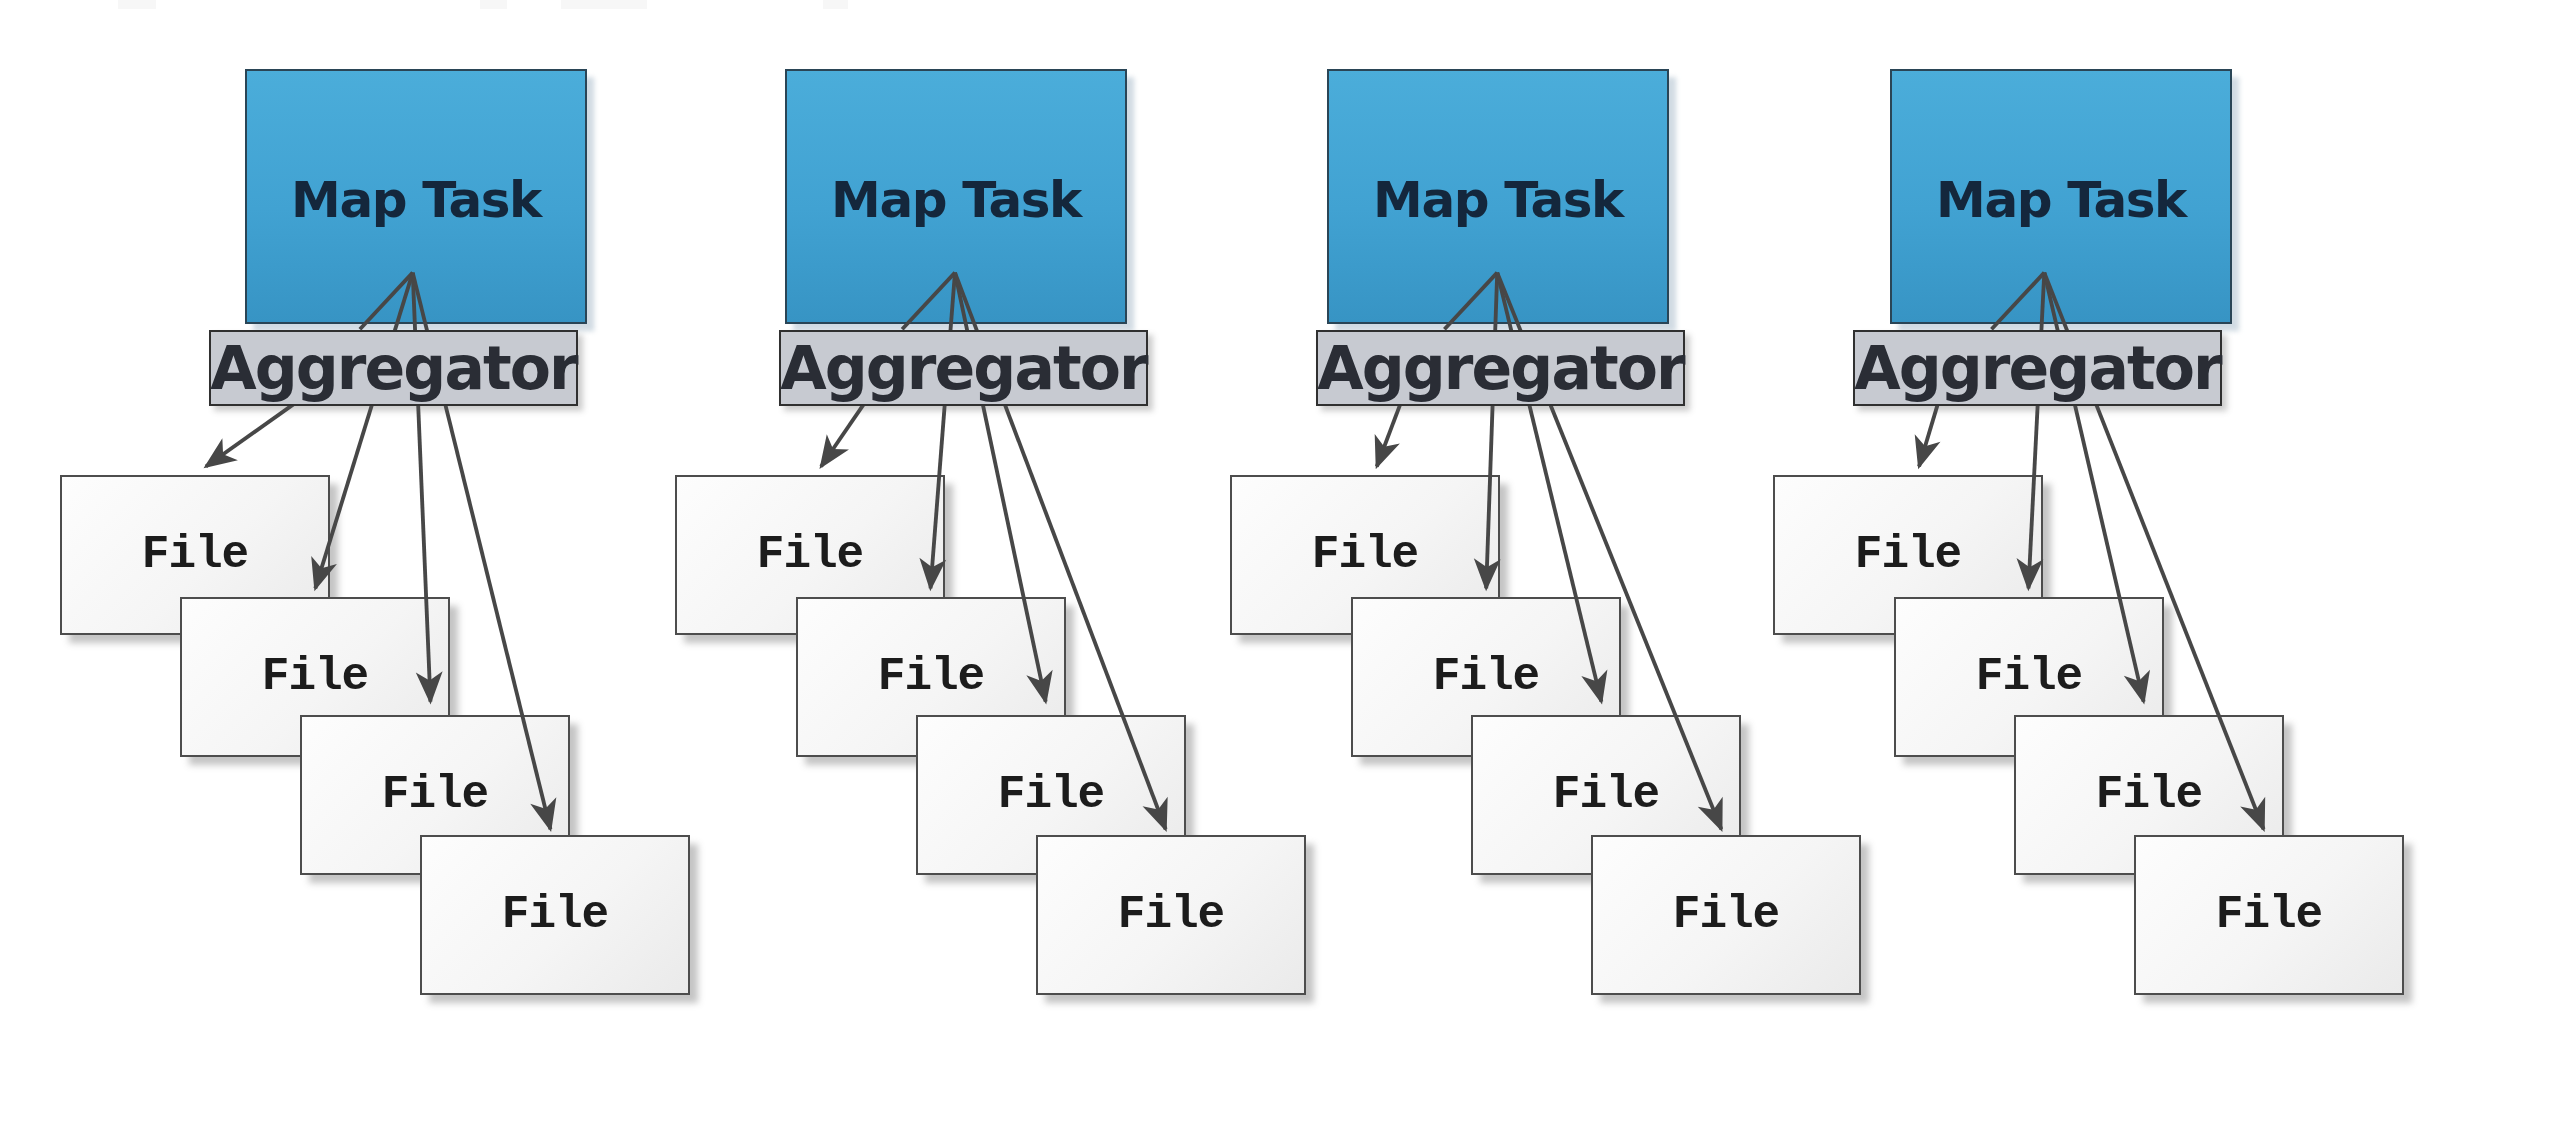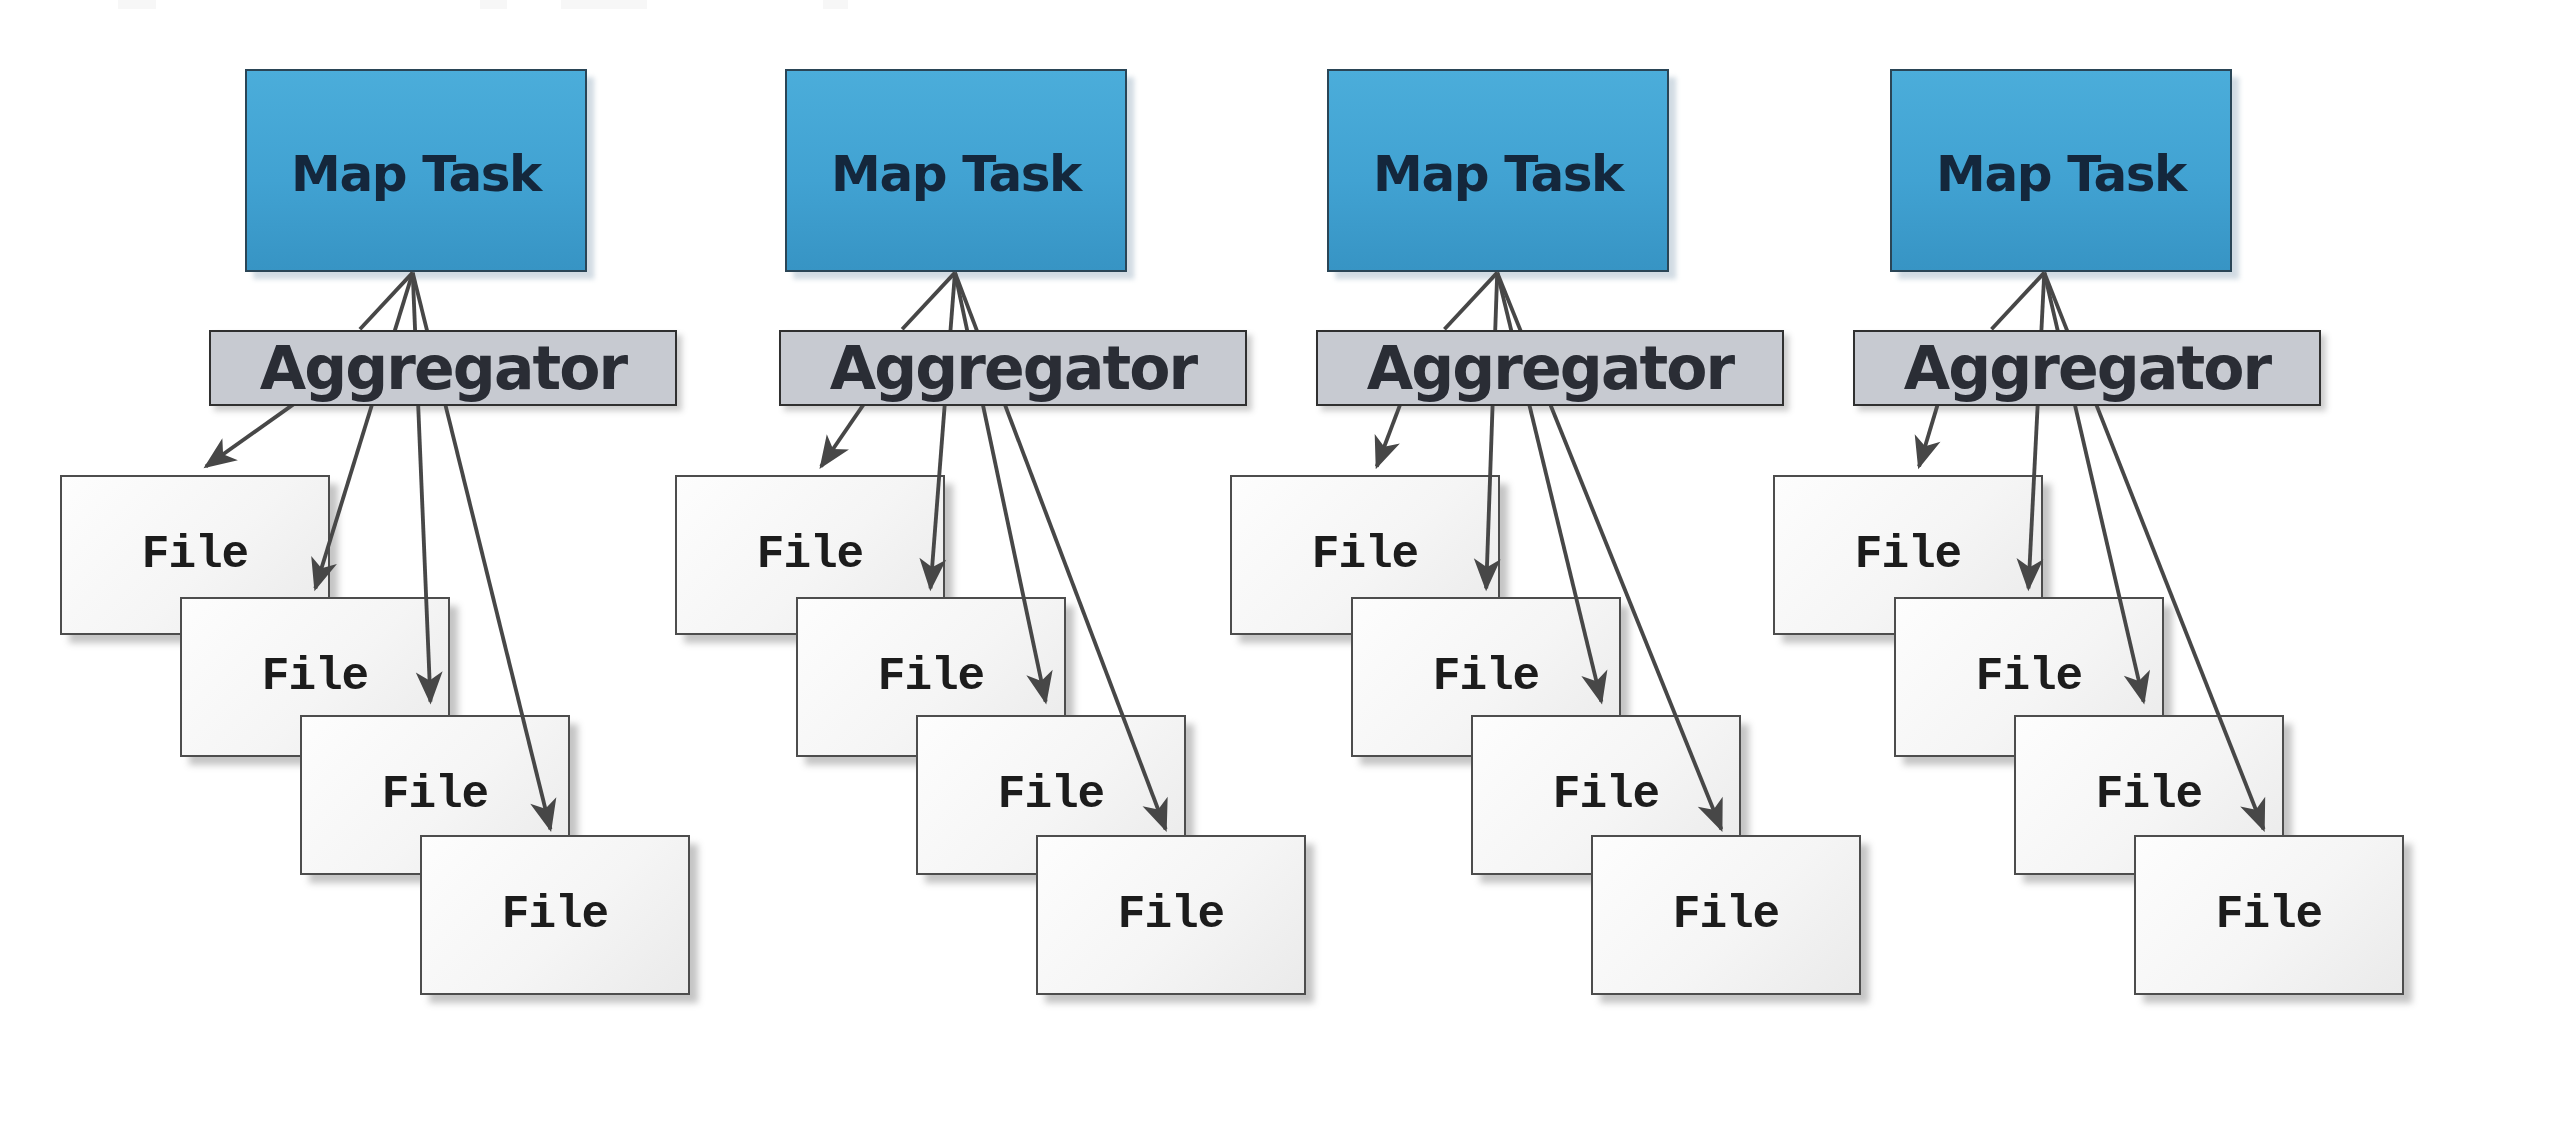--- a/index.html
+++ b/index.html
@@ -5,32 +5,32 @@
   html,body{margin:0;padding:0;background:#ffffff;}
   .stage{
     position:relative;
     width:2576px;height:1148px;
     background:#ffffff;
     overflow:hidden;
     font-family:"DejaVu Sans","Liberation Sans",sans-serif;
   }
   .box{position:absolute;box-sizing:border-box;display:flex;align-items:center;justify-content:center;}
   .map-task{
-    width:342px;height:203px;
+    width:342px;height:255px;
     background:linear-gradient(180deg,#4badda 0%,#41a2d2 55%,#3794c4 100%);
     border:2.9px solid #2a4556;
     box-shadow:7.7px 7.7px 4.8px rgba(185,200,212,0.65);
     z-index:1;
   }
   .map-task .label{
     font-size:50px;font-weight:bold;letter-spacing:-1.4px;
     color:#14273c;padding-top:7.7px;white-space:nowrap;
   }
   .aggregator{
-    width:468px;height:76px;
+    width:369px;height:76px;
     background:#c7cad1;
     border:2.9px solid #303030;
     box-shadow:4.8px 4.8px 5.8px rgba(90,90,90,0.30);
     z-index:3;
   }
   .aggregator .label{
     font-size:60px;font-weight:bold;letter-spacing:-1.9px;
     color:#2a2d35;white-space:nowrap;line-height:67px;
   }
   .file-box{

